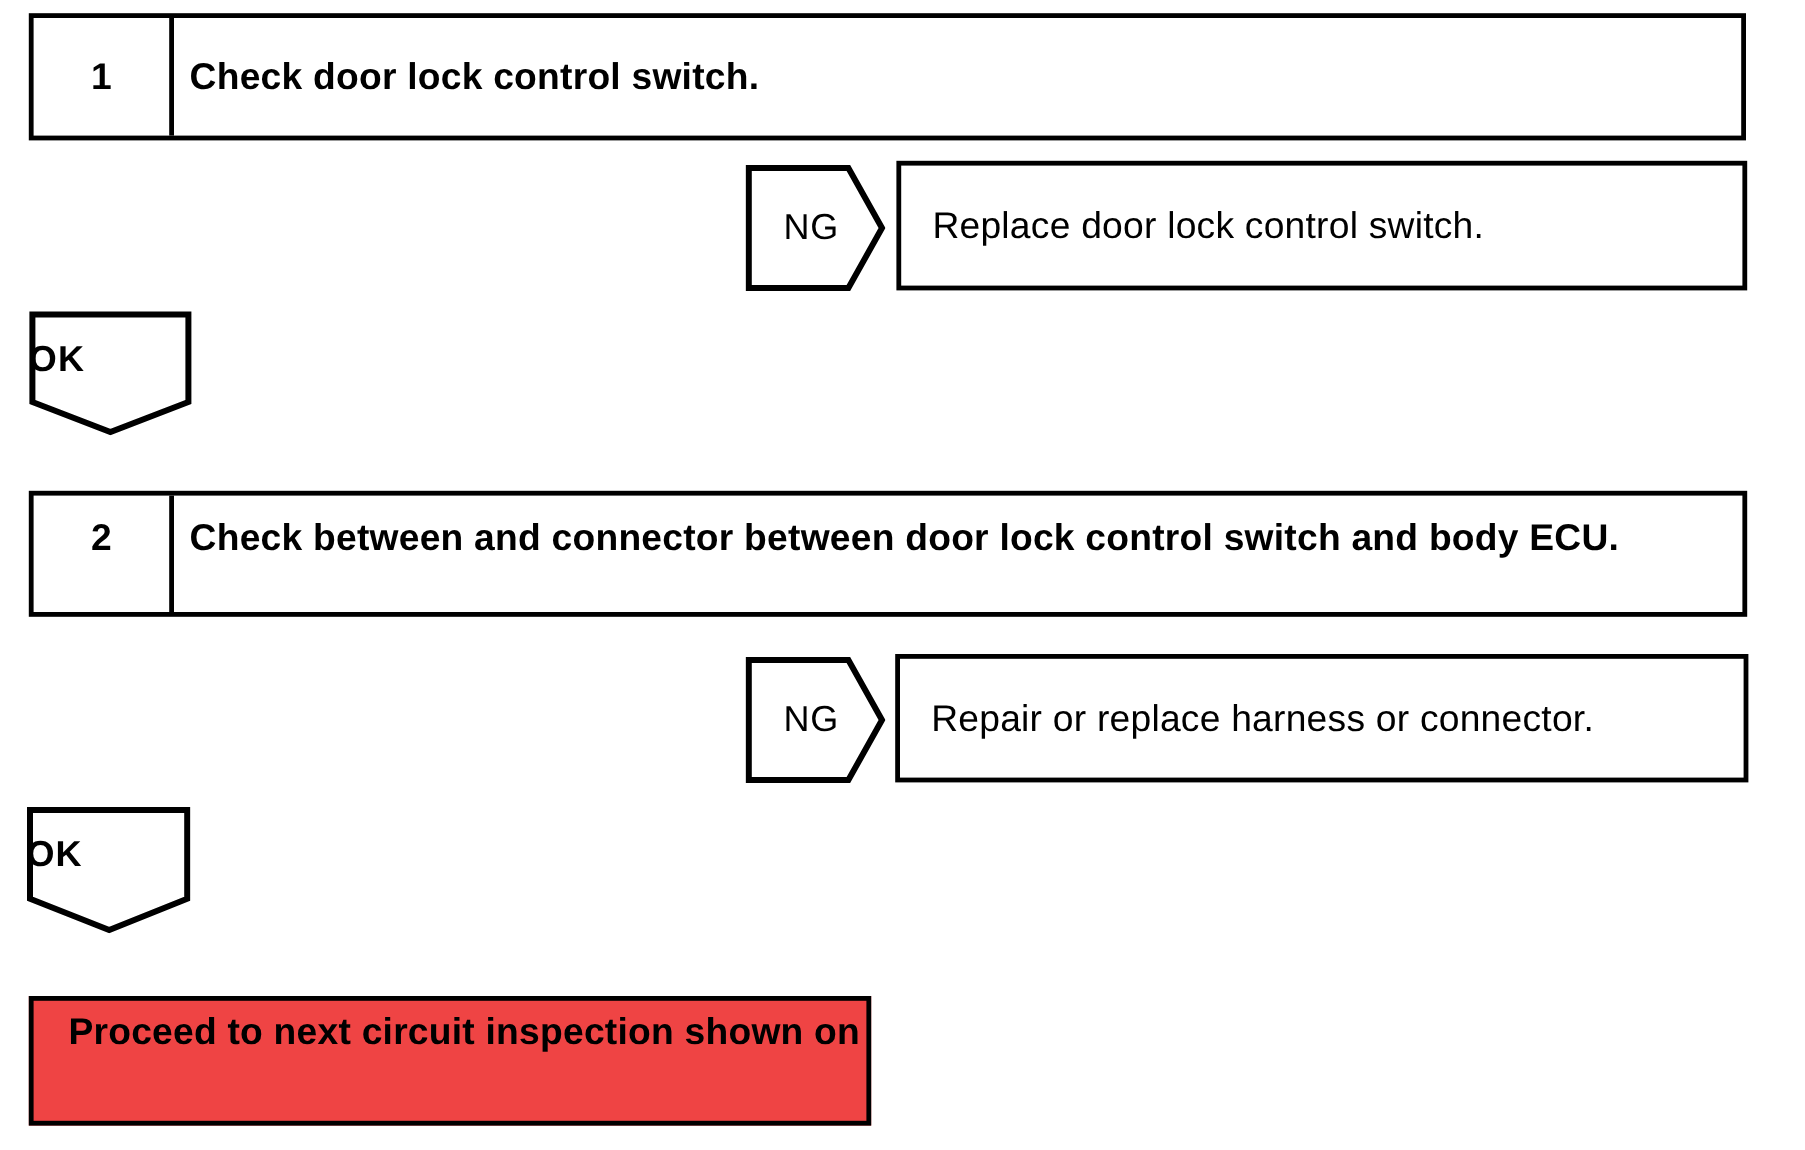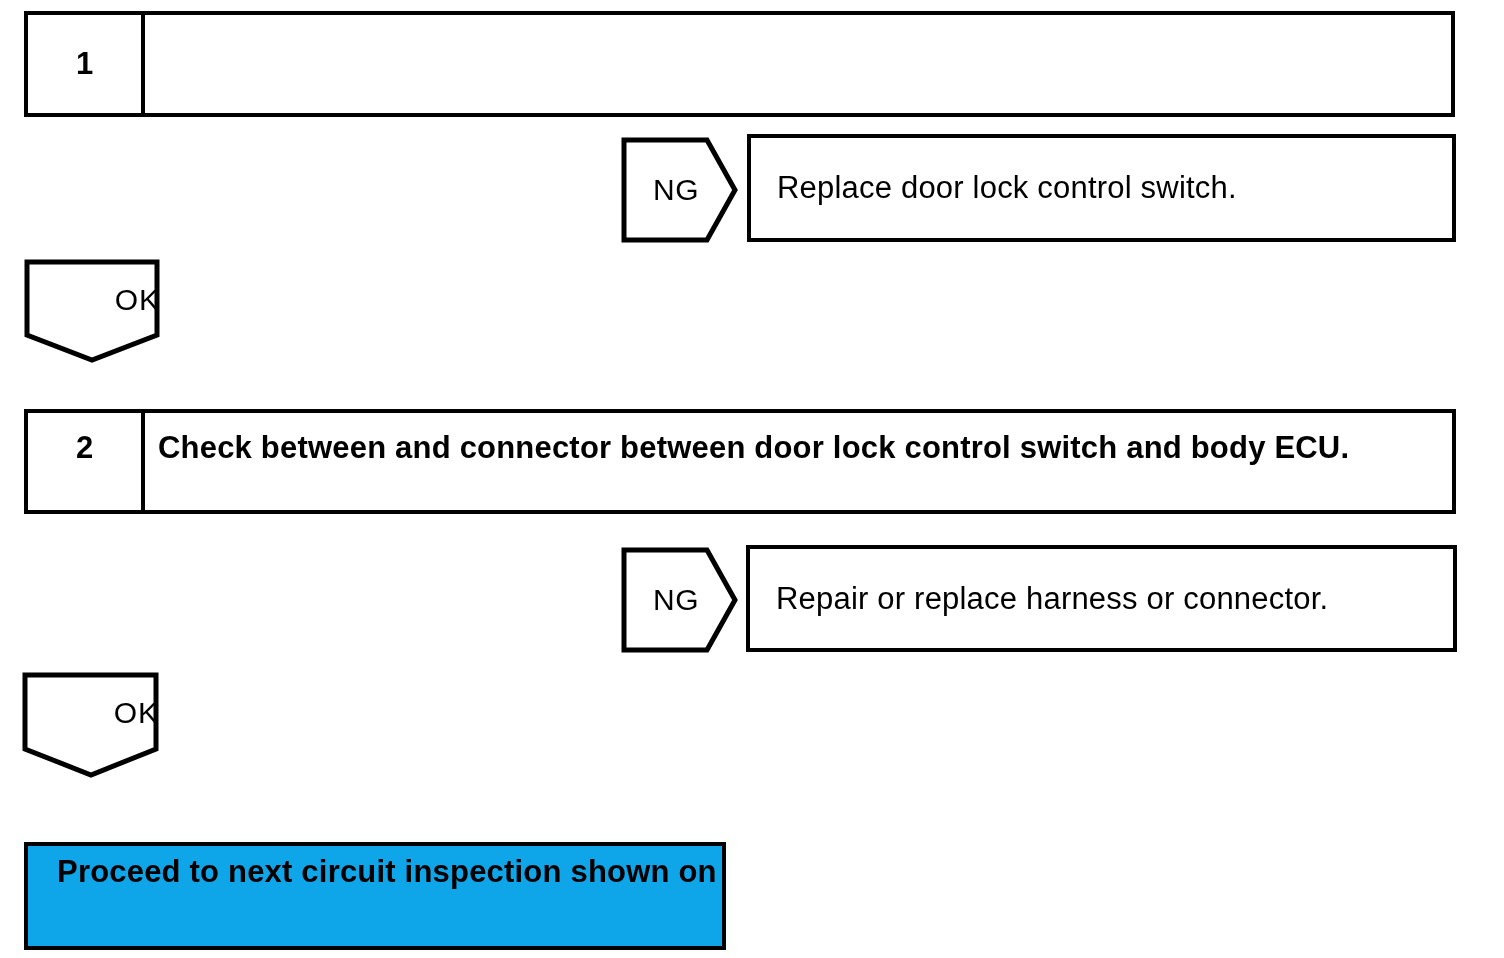--- a/index.html
+++ b/index.html
@@ -75,46 +75,46 @@
     letter-spacing: 0.2px;
     white-space: nowrap;
   }
 
   
   .ok-shape svg { display: block; width: 100%; height: 100%; }
   .ok-label {
     position: absolute;
     left: 0; top: 24px;
     width: 100%;
-    text-align: right;
+    text-align: left;
     font-size: 30px;
-    font-weight: 400;
+    font-weight: 700;
     letter-spacing: 1px;
   }
 
   
   .final-box {
     border: 4px solid #000;
-    background: #0ea5e9;
+    background: #ef4444;
     padding: 8px 0 0 29px;
     font-size: 31px;
     font-weight: 700;
     line-height: 35px;
     letter-spacing: 0.2px;
-    margin-top: 12px;
   }
   .final-box div { white-space: nowrap; }
 </style>
 </head>
 <body>
 
 <div class="canvas">
 
   <div class="abs step-box v-center" style="left:24px; top:11px; width:1431px; height:106px;">
     <div class="step-num">1</div>
+    <div class="step-instruction">Check door lock control switch.</div>
   </div>
 
   <div class="abs ng-shape" style="left:621px; top:137px; width:117px; height:106px;">
     <svg viewBox="0 0 117 106">
       <polygon points="3,3 86,3 114,53 86,103 3,103" fill="#ffffff" stroke="#000000" stroke-width="5" stroke-linejoin="miter"></polygon>
     </svg>
     <span class="ng-label">NG</span>
   </div>
   <div class="abs result-box" style="left:747px; top:134px; width:709px; height:108px;">
     <span>Replace door lock control switch.</span>

